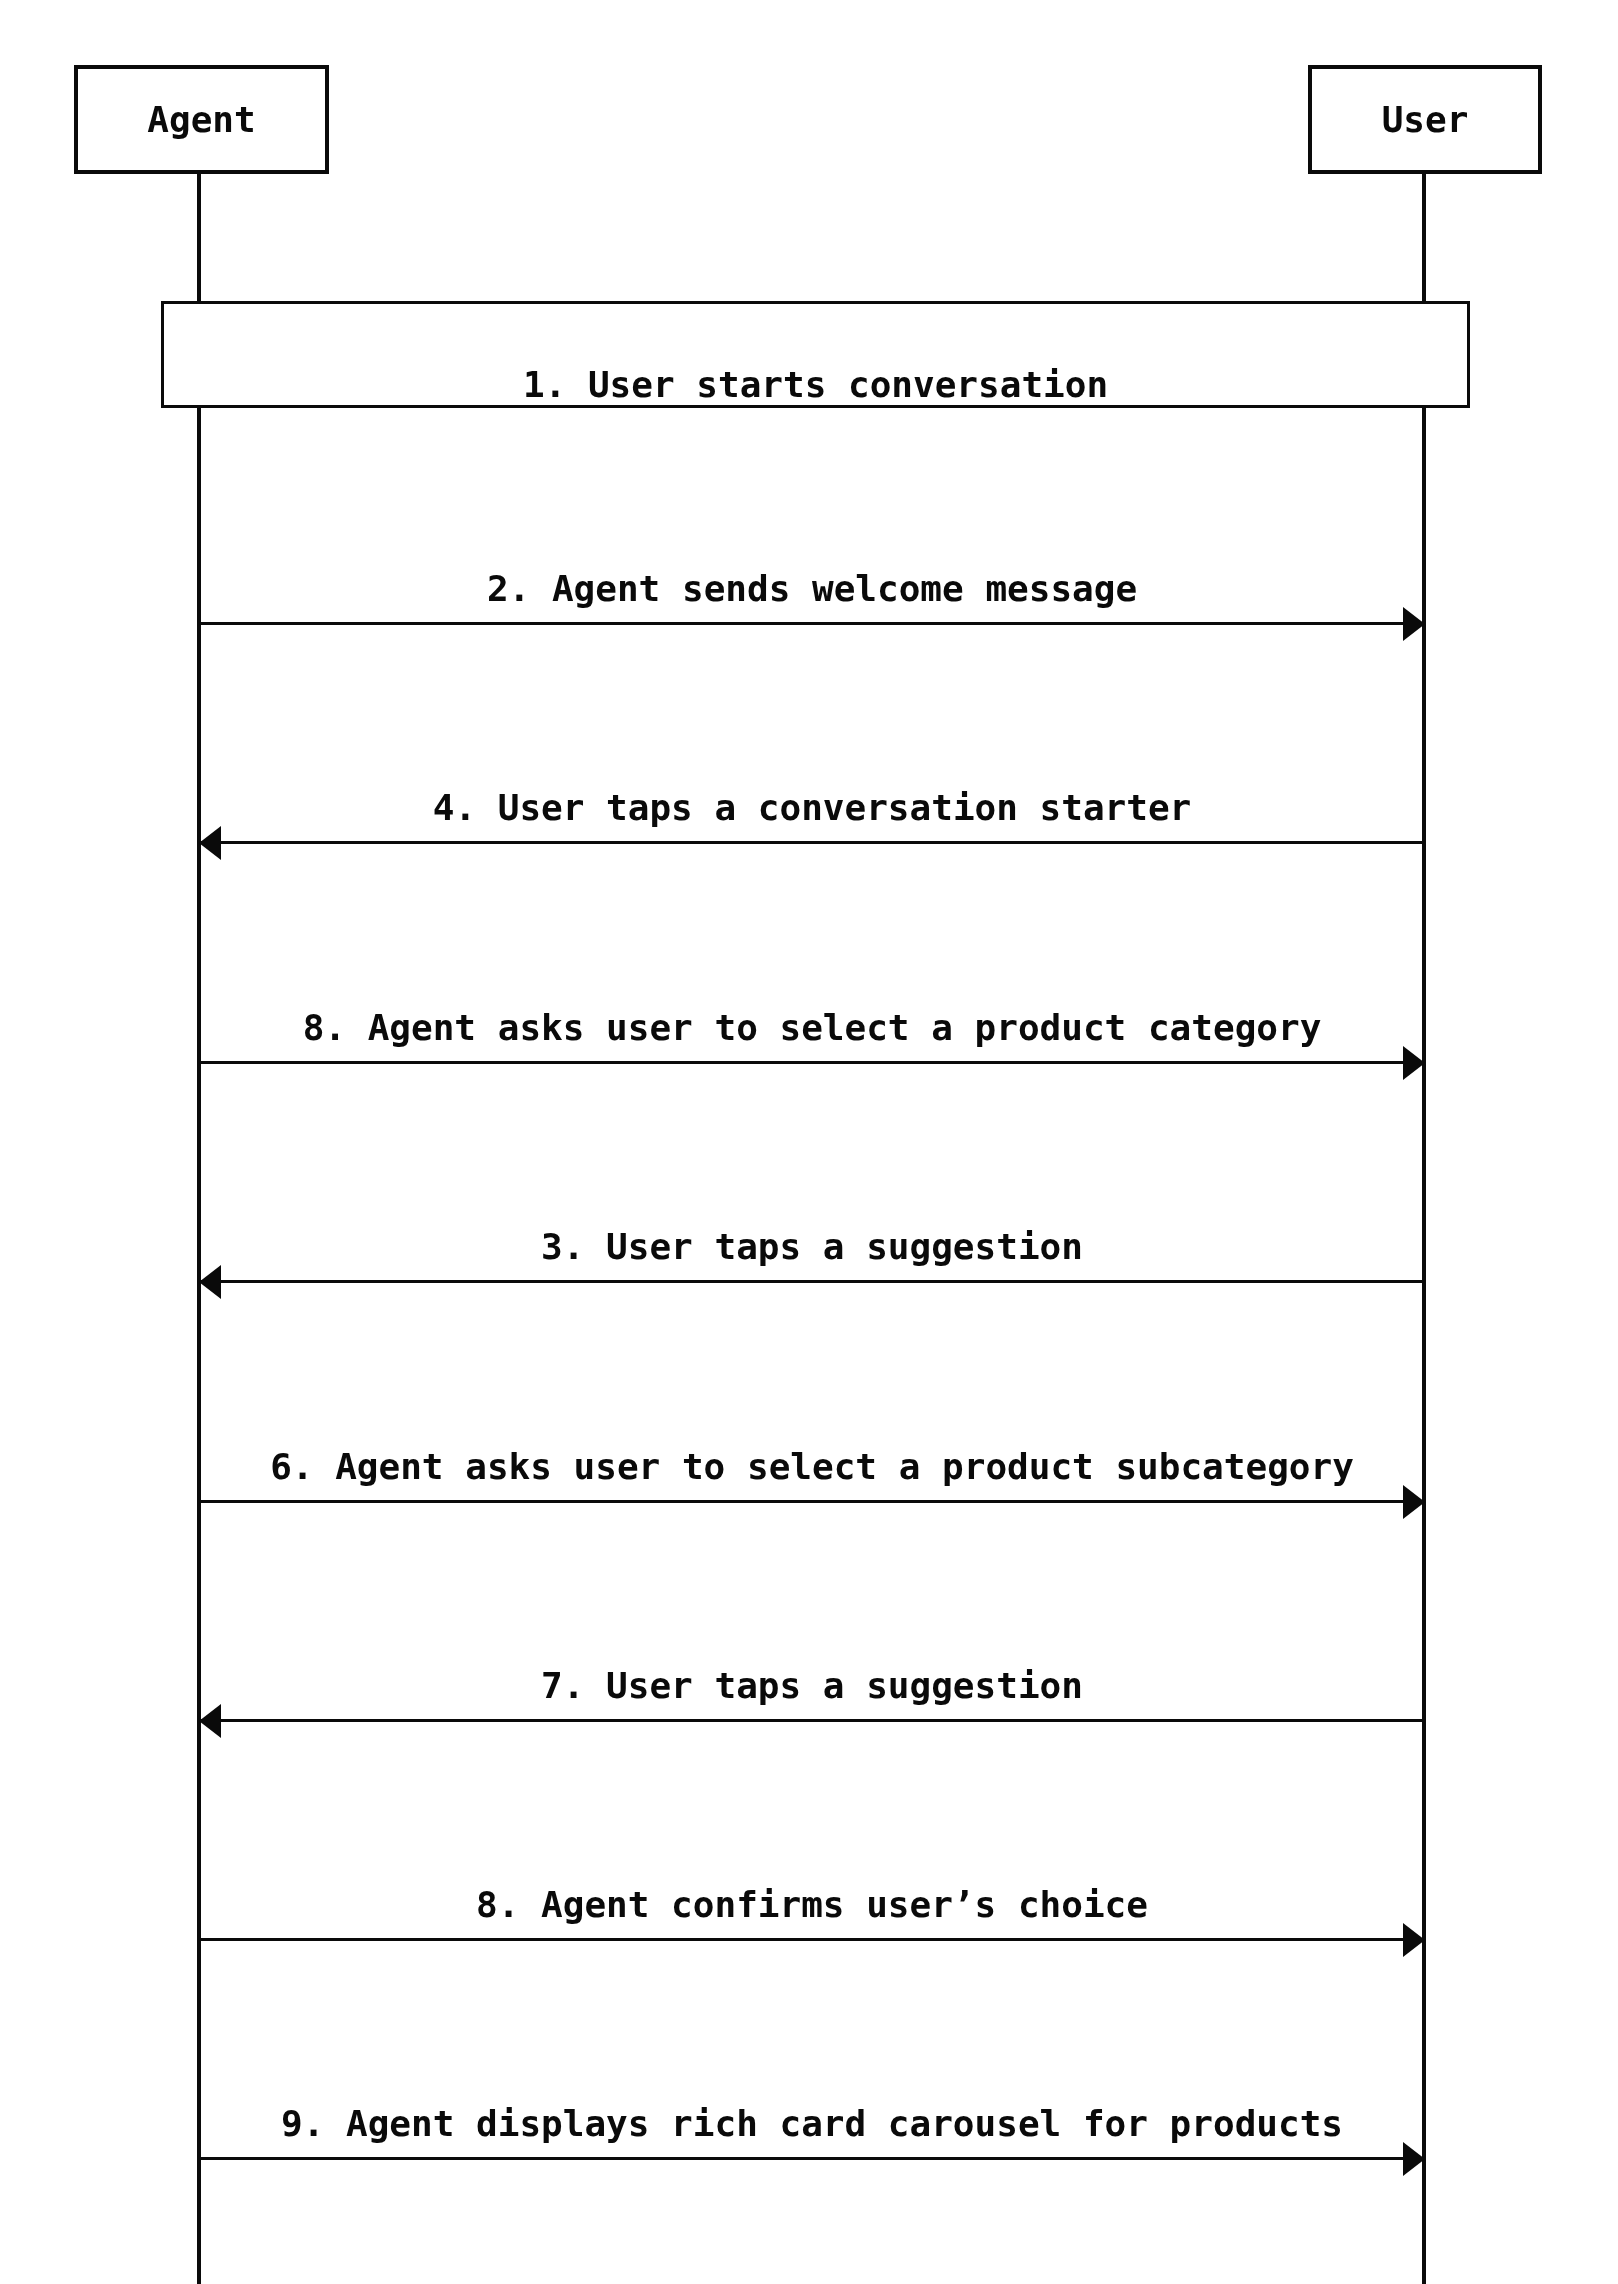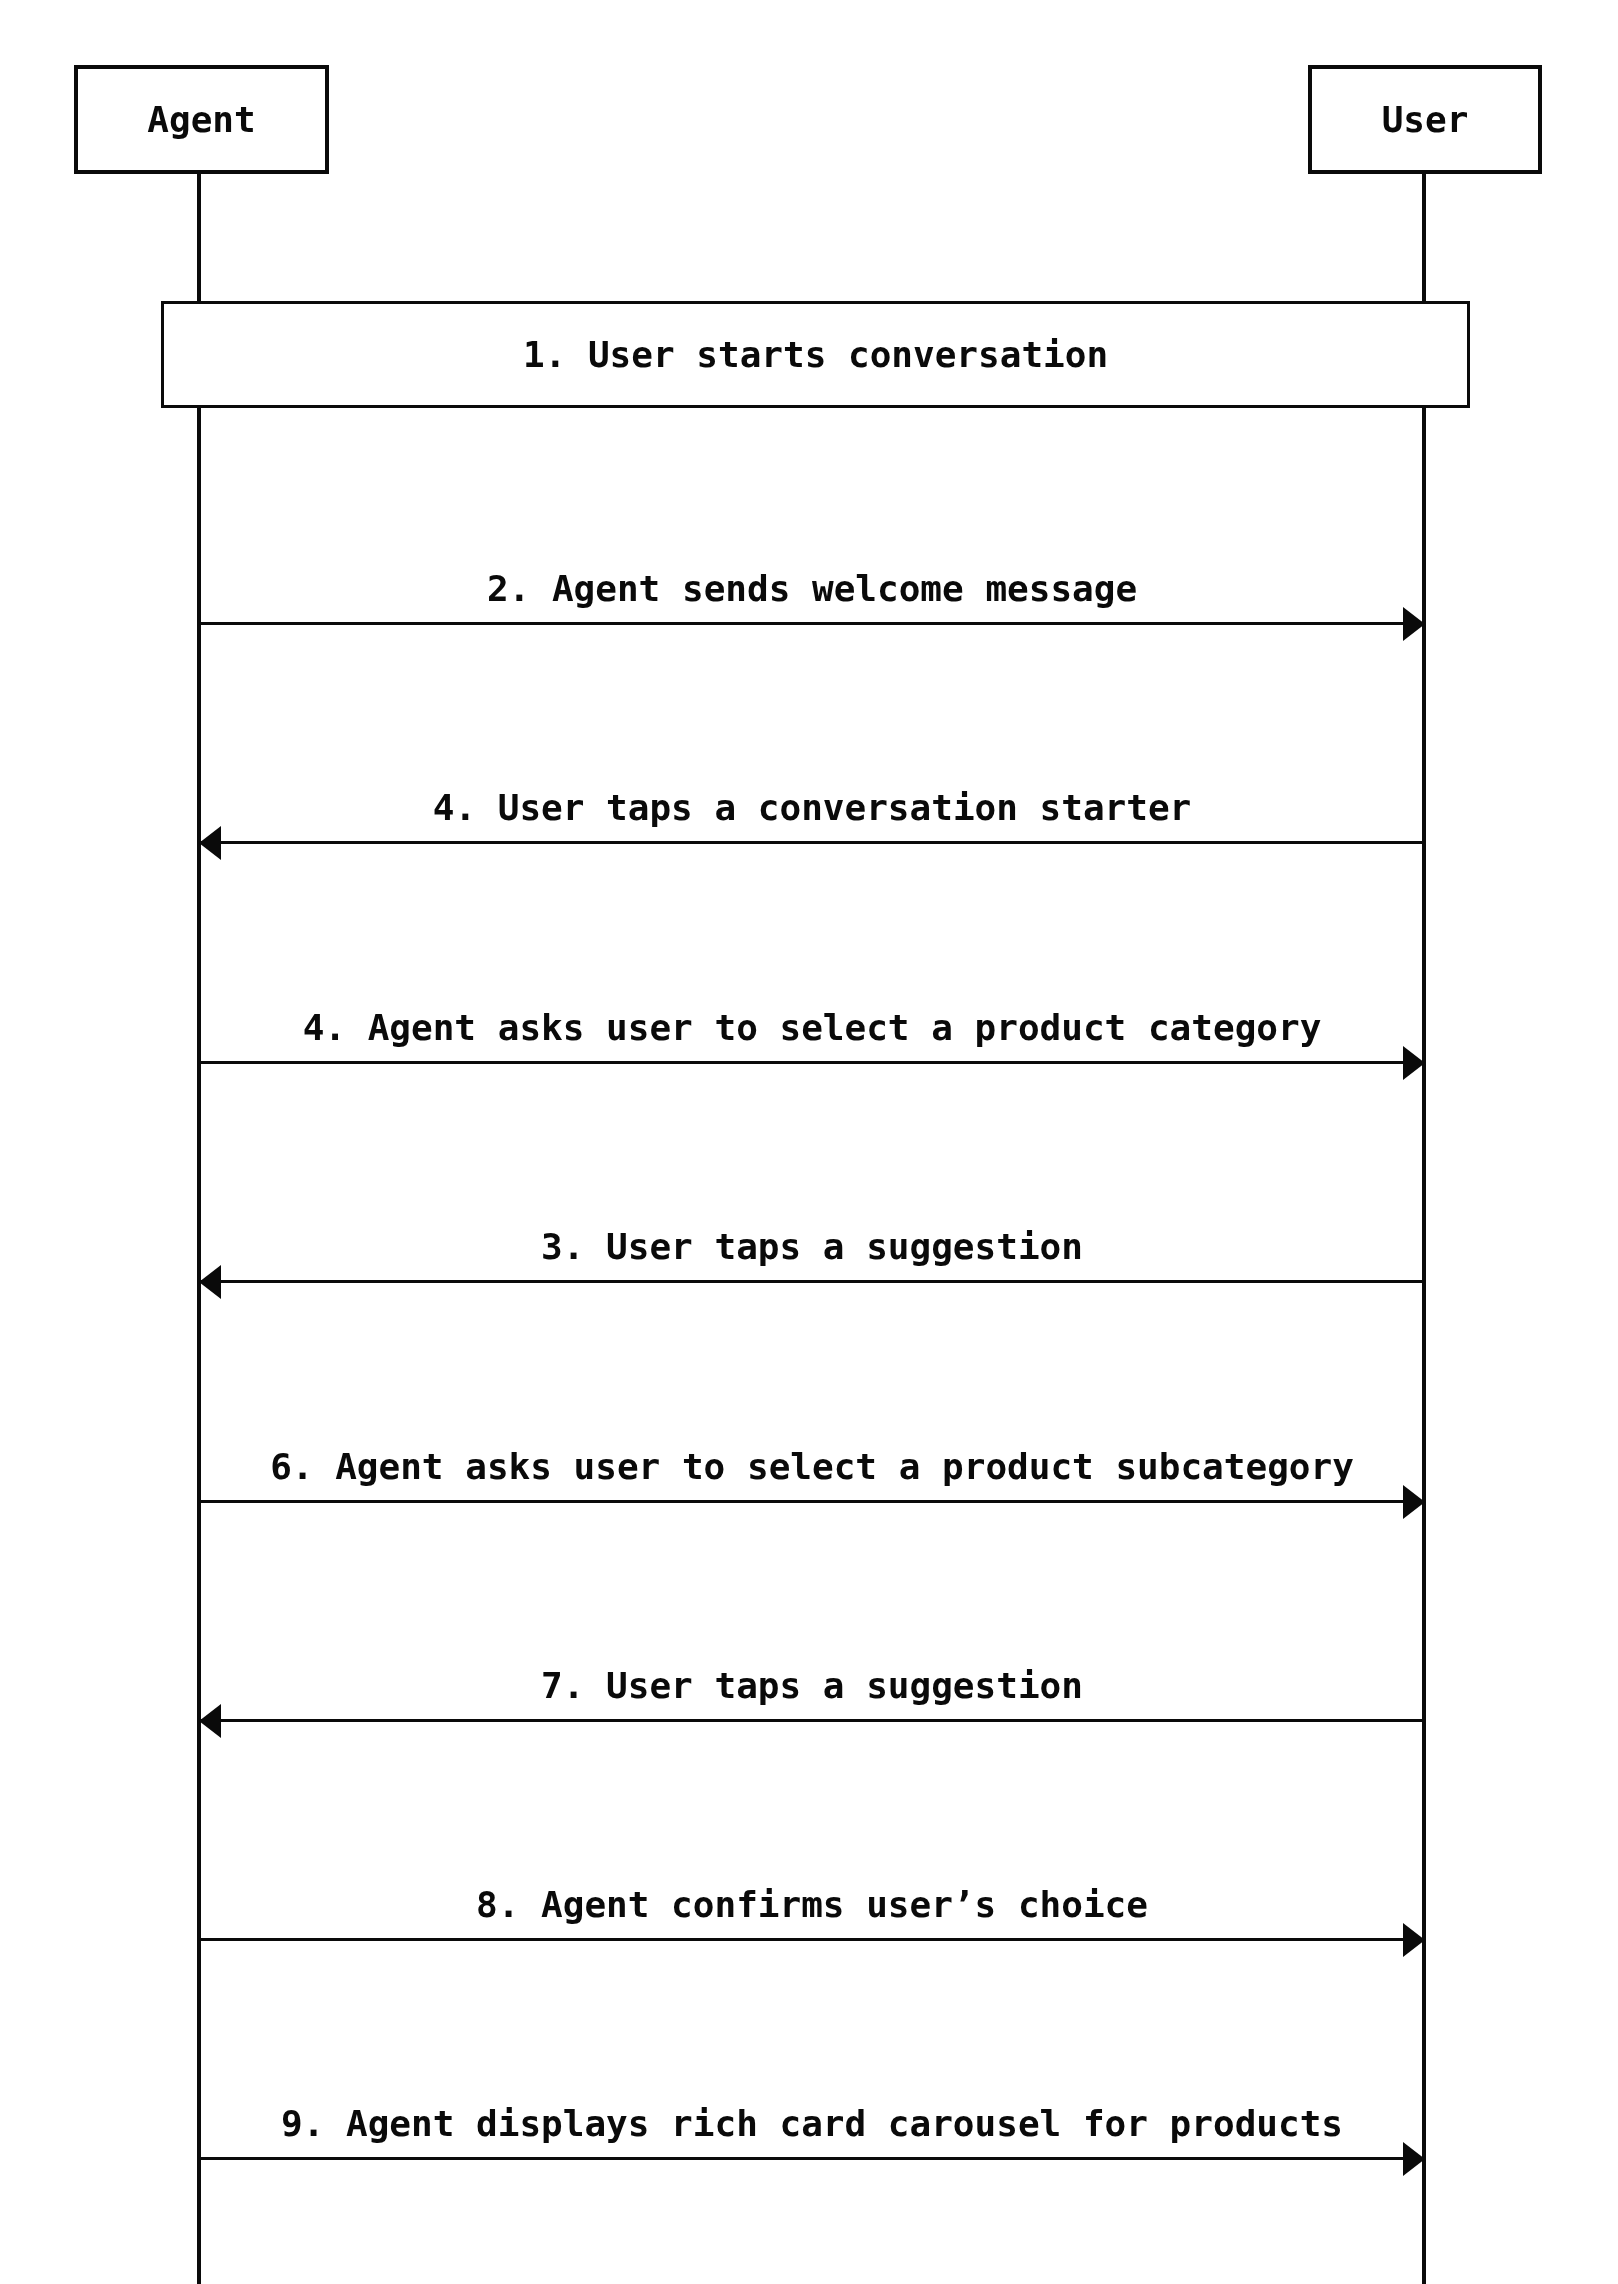--- a/index.html
+++ b/index.html
@@ -49,21 +49,21 @@
   .note {
     position: absolute;
     box-sizing: border-box;
     left: 161px;
     top: 301px;
     width: 1309px;
     height: 107px;
     border: 3.7px solid #0a0a0a;
     background: #ffffff;
     display: flex;
-    align-items: center;
+    align-items: flex-end;
     justify-content: center;
     font-size: 36px;
     font-weight: bold;
     z-index: 2;
   }
 
   
   .msg {
     position: absolute;
     left: 200px;
@@ -124,21 +124,21 @@
     <span class="label">2. Agent sends welcome message</span>
     <div class="arrowhead"></div>
   </div>
 
   <div class="msg to-left" style="top:773px">
     <span class="label">4. User taps a conversation starter</span>
     <div class="arrowhead"></div>
   </div>
 
   <div class="msg to-right" style="top:993px">
-    <span class="label">4. Agent asks user to select a product category</span>
+    <span class="label">8. Agent asks user to select a product category</span>
     <div class="arrowhead"></div>
   </div>
 
   <div class="msg to-left" style="top:1212px">
     <span class="label">3. User taps a suggestion</span>
     <div class="arrowhead"></div>
   </div>
 
   <div class="msg to-right" style="top:1432px">
     <span class="label">6. Agent asks user to select a product subcategory</span>

